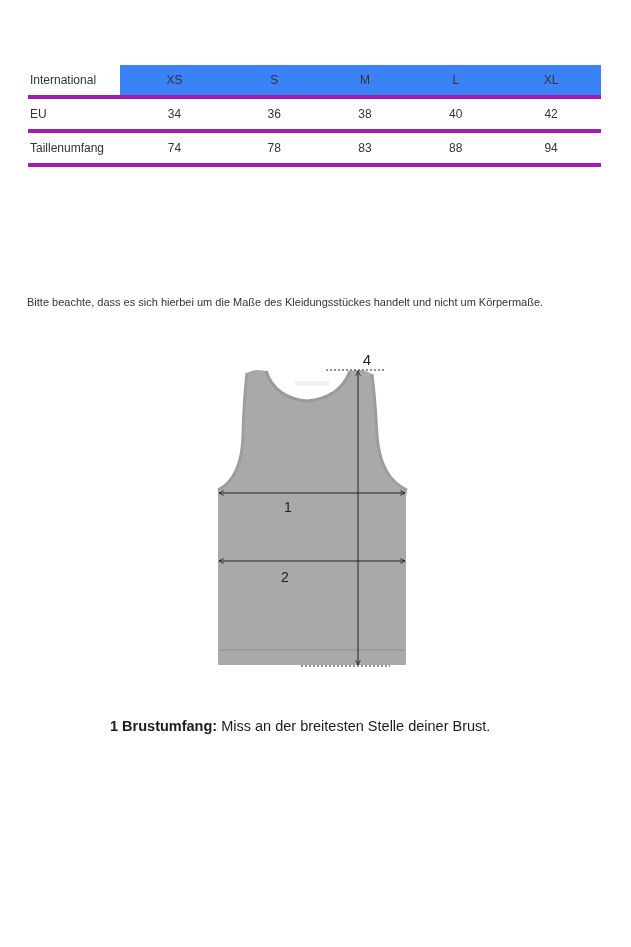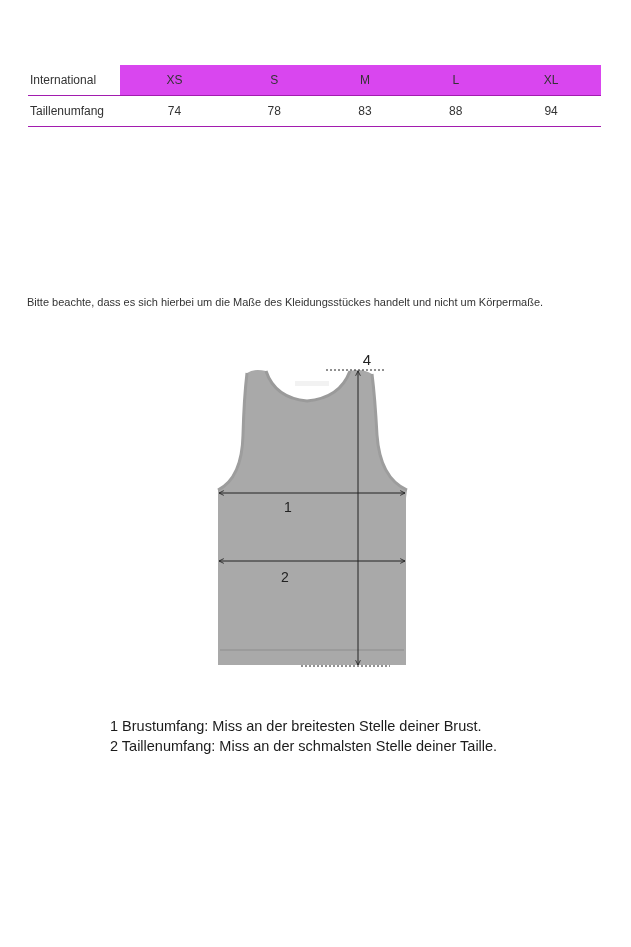--- a/index.html
+++ b/index.html
@@ -4,47 +4,55 @@
   <style>
     html, body { margin: 0; padding: 0; background: #ffffff; }
     body {
       width: 631px; height: 947px; position: relative; overflow: hidden;
       font-family: "Liberation Sans", "DejaVu Sans", sans-serif; color: #2a2a2a;
     }
     .size-table {
       position: absolute; left: 28px; top: 65px; width: 573px;
       border-collapse: collapse; font-size: 12px; color: #333;
     }
-    .size-table td { height: 30px; padding: 0; border-bottom: 1px solid #a21caf; }
+    .size-table td { height: 30px; padding: 0; border-bottom: 4px solid #a21caf; }
     .size-table tr:first-child td { height: 30px; }
     .size-table td.label { width: 90px; padding-left: 2px; text-align: left; }
     .size-table td.val { text-align: center; }
-    .size-table tr.head td.val, .size-table tr.head td.shade { background: #d946ef; }
+    .size-table tr.head td.val, .size-table tr.head td.shade { background: #3b82f6; }
     .note {
       position: absolute; left: 27px; top: 296px; font-size: 11px; color: #333;
       white-space: nowrap;
     }
     .figure { position: absolute; left: 200px; top: 340px; width: 230px; height: 340px; }
     .legend {
       position: absolute; left: 110px; top: 716px; font-size: 14.5px; line-height: 20px; color: #1c1c1c;
     }
-    .legend b { font-weight: normal; }
+    .legend b { font-weight: bold; }
   </style>
 </head>
 <body>
 
 <table class="size-table">
   <tbody>
       <tr class="head">
     <td class="label">International</td>
     <td class="val">XS</td>
     <td class="val">S</td>
     <td class="val">M</td>
     <td class="val">L</td>
     <td class="val">XL</td>
+  </tr>
+  <tr>
+    <td class="label">EU</td>
+    <td class="val">34</td>
+    <td class="val">36</td>
+    <td class="val">38</td>
+    <td class="val">40</td>
+    <td class="val">42</td>
   </tr>
   <tr>
     <td class="label">Taillenumfang</td>
     <td class="val">74</td>
     <td class="val">78</td>
     <td class="val">83</td>
     <td class="val">88</td>
     <td class="val">94</td>
   </tr>
 </tbody>
@@ -79,14 +87,13 @@
   <text x="85" y="242" font-size="14" fill="#222" text-anchor="middle" font-family="Liberation Sans, sans-serif">2</text>
 
   <line x1="126" y1="30" x2="185" y2="30" stroke="#222" stroke-width="1" stroke-dasharray="2,2"></line>
   <line x1="101" y1="326" x2="190" y2="326" stroke="#222" stroke-width="1" stroke-dasharray="2,2"></line>
   <line x1="158" y1="31" x2="158" y2="325" stroke="#222" stroke-width="1" marker-start="url(#arr)" marker-end="url(#arr)"></line>
   <text x="167" y="25" font-size="15" fill="#222" text-anchor="middle" font-family="Liberation Sans, sans-serif">4</text>
 </svg>
 
 <div class="legend">
   <div><b>1 Brustumfang:</b><span> Miss an der breitesten Stelle deiner Brust.</span></div>
-  <div><b>2 Taillenumfang:</b><span> Miss an der schmalsten Stelle deiner Taille.</span></div>
 </div>
 
 </body></html>

